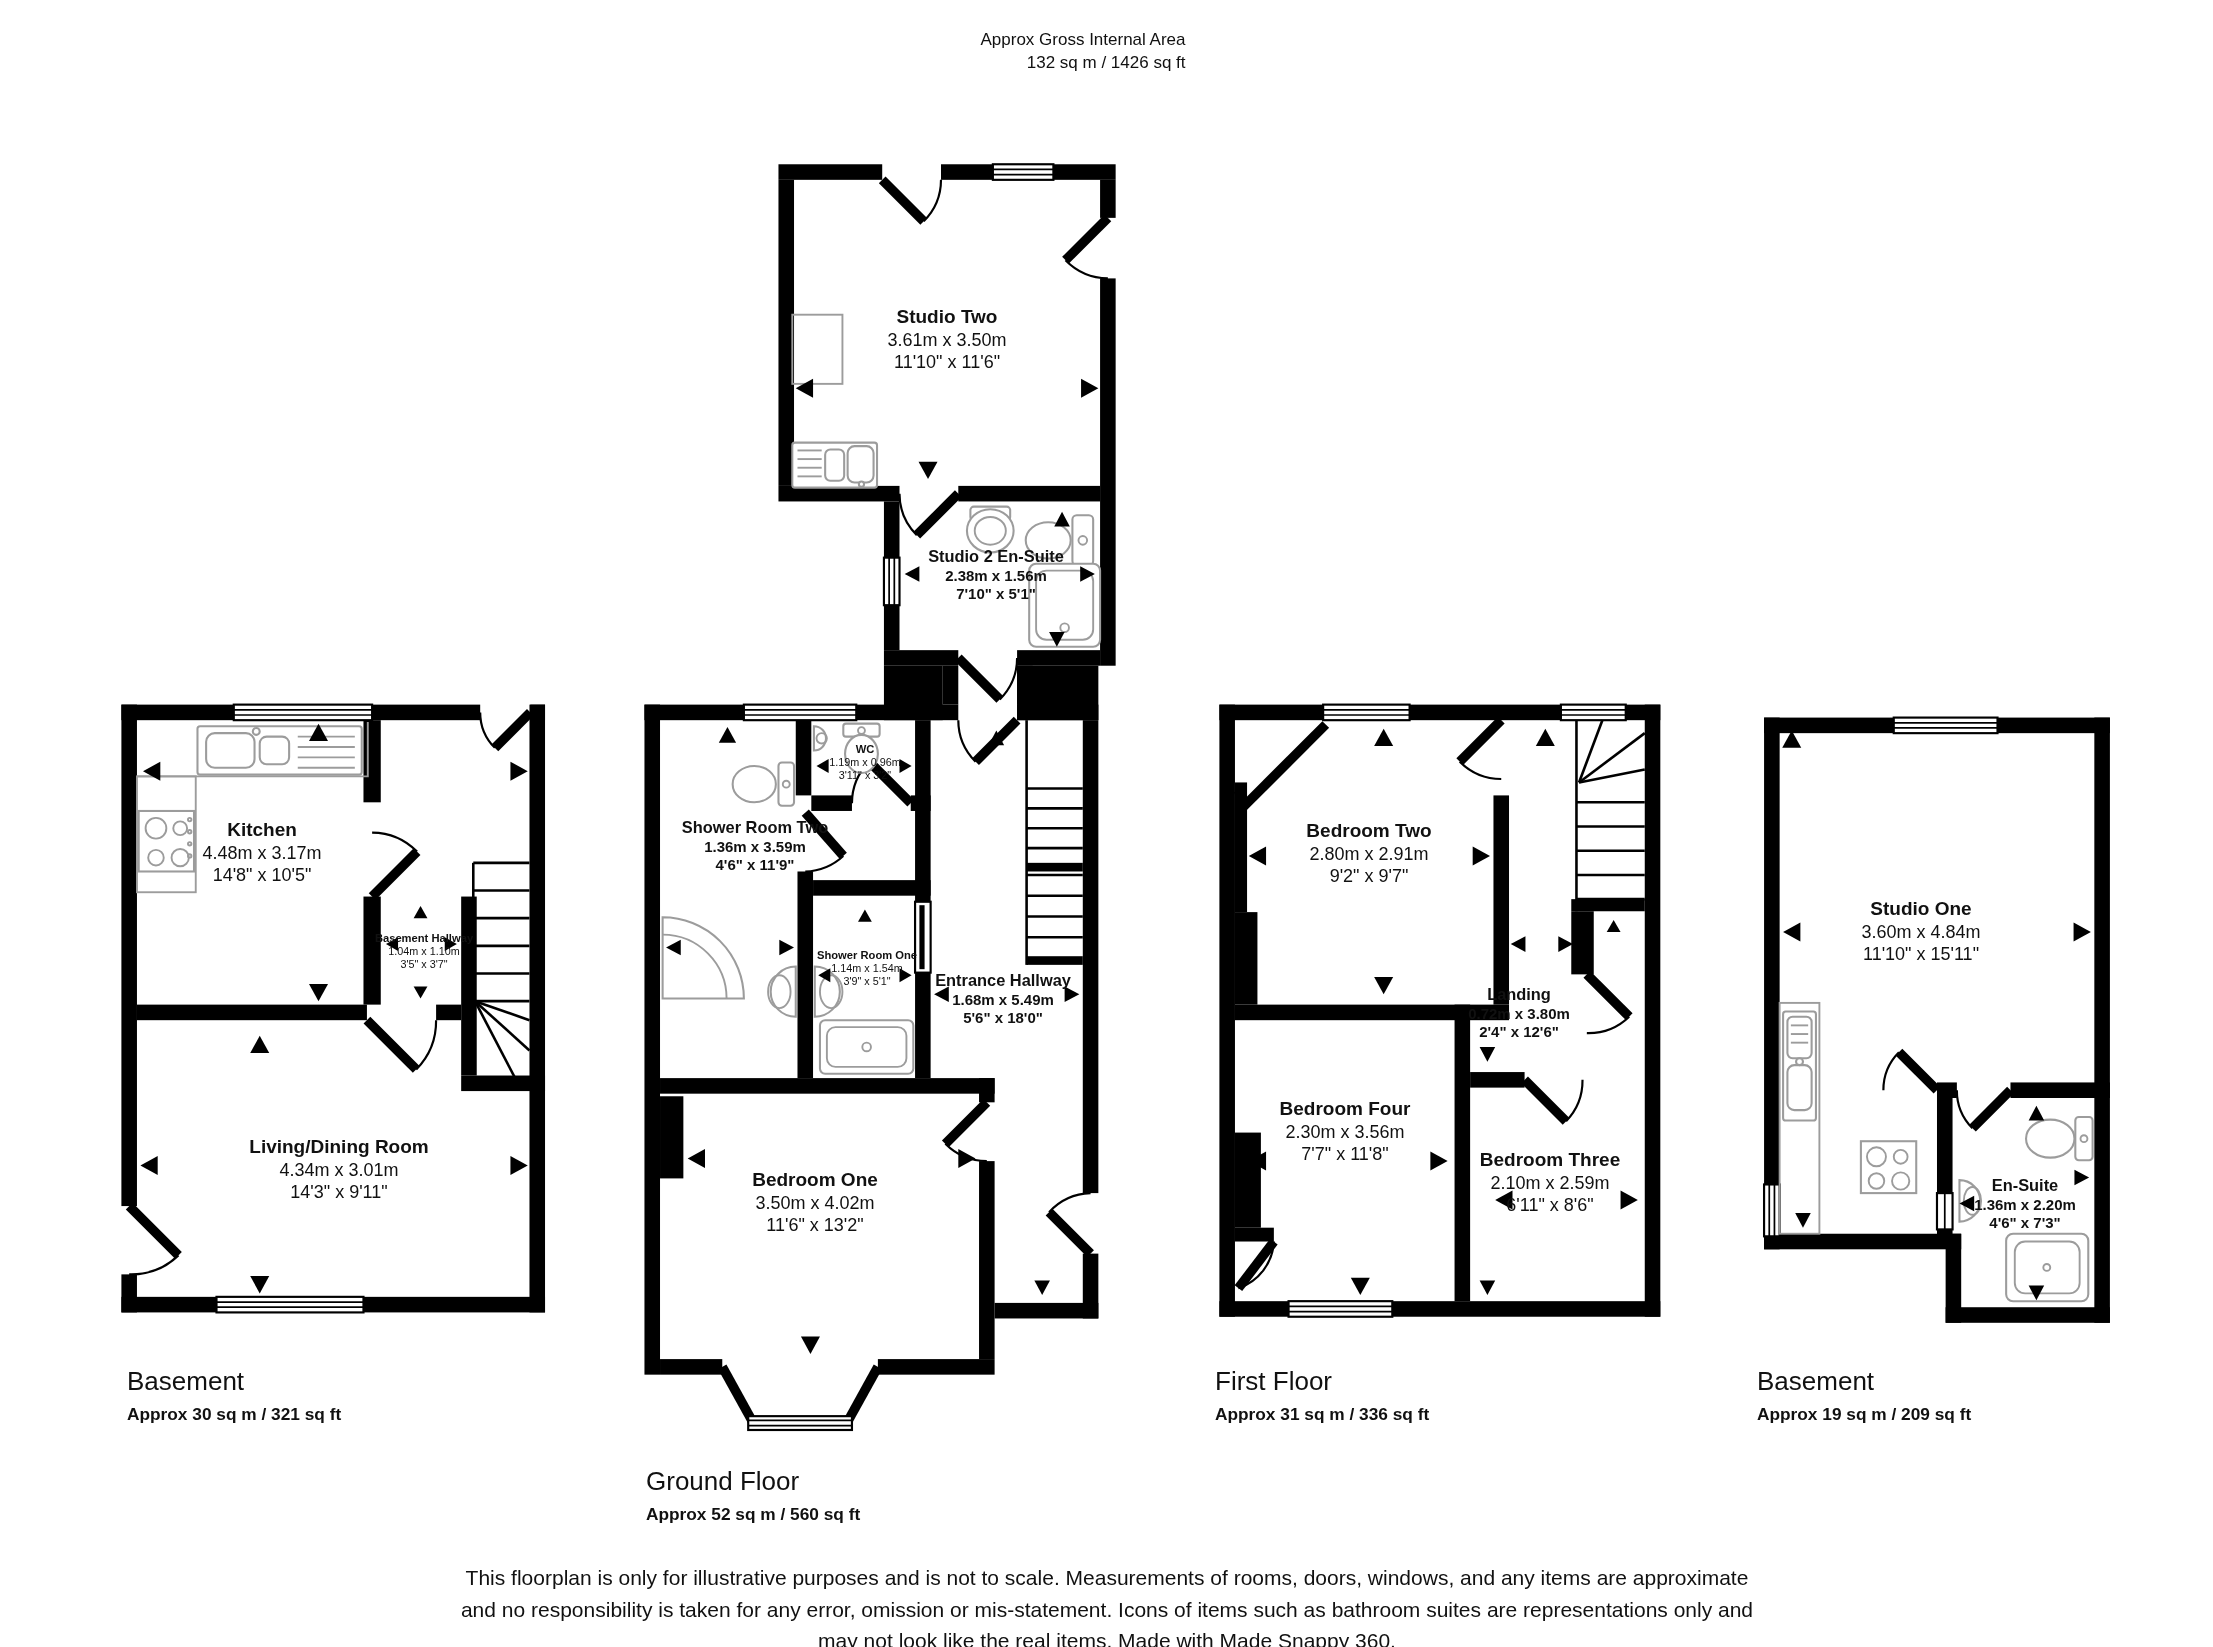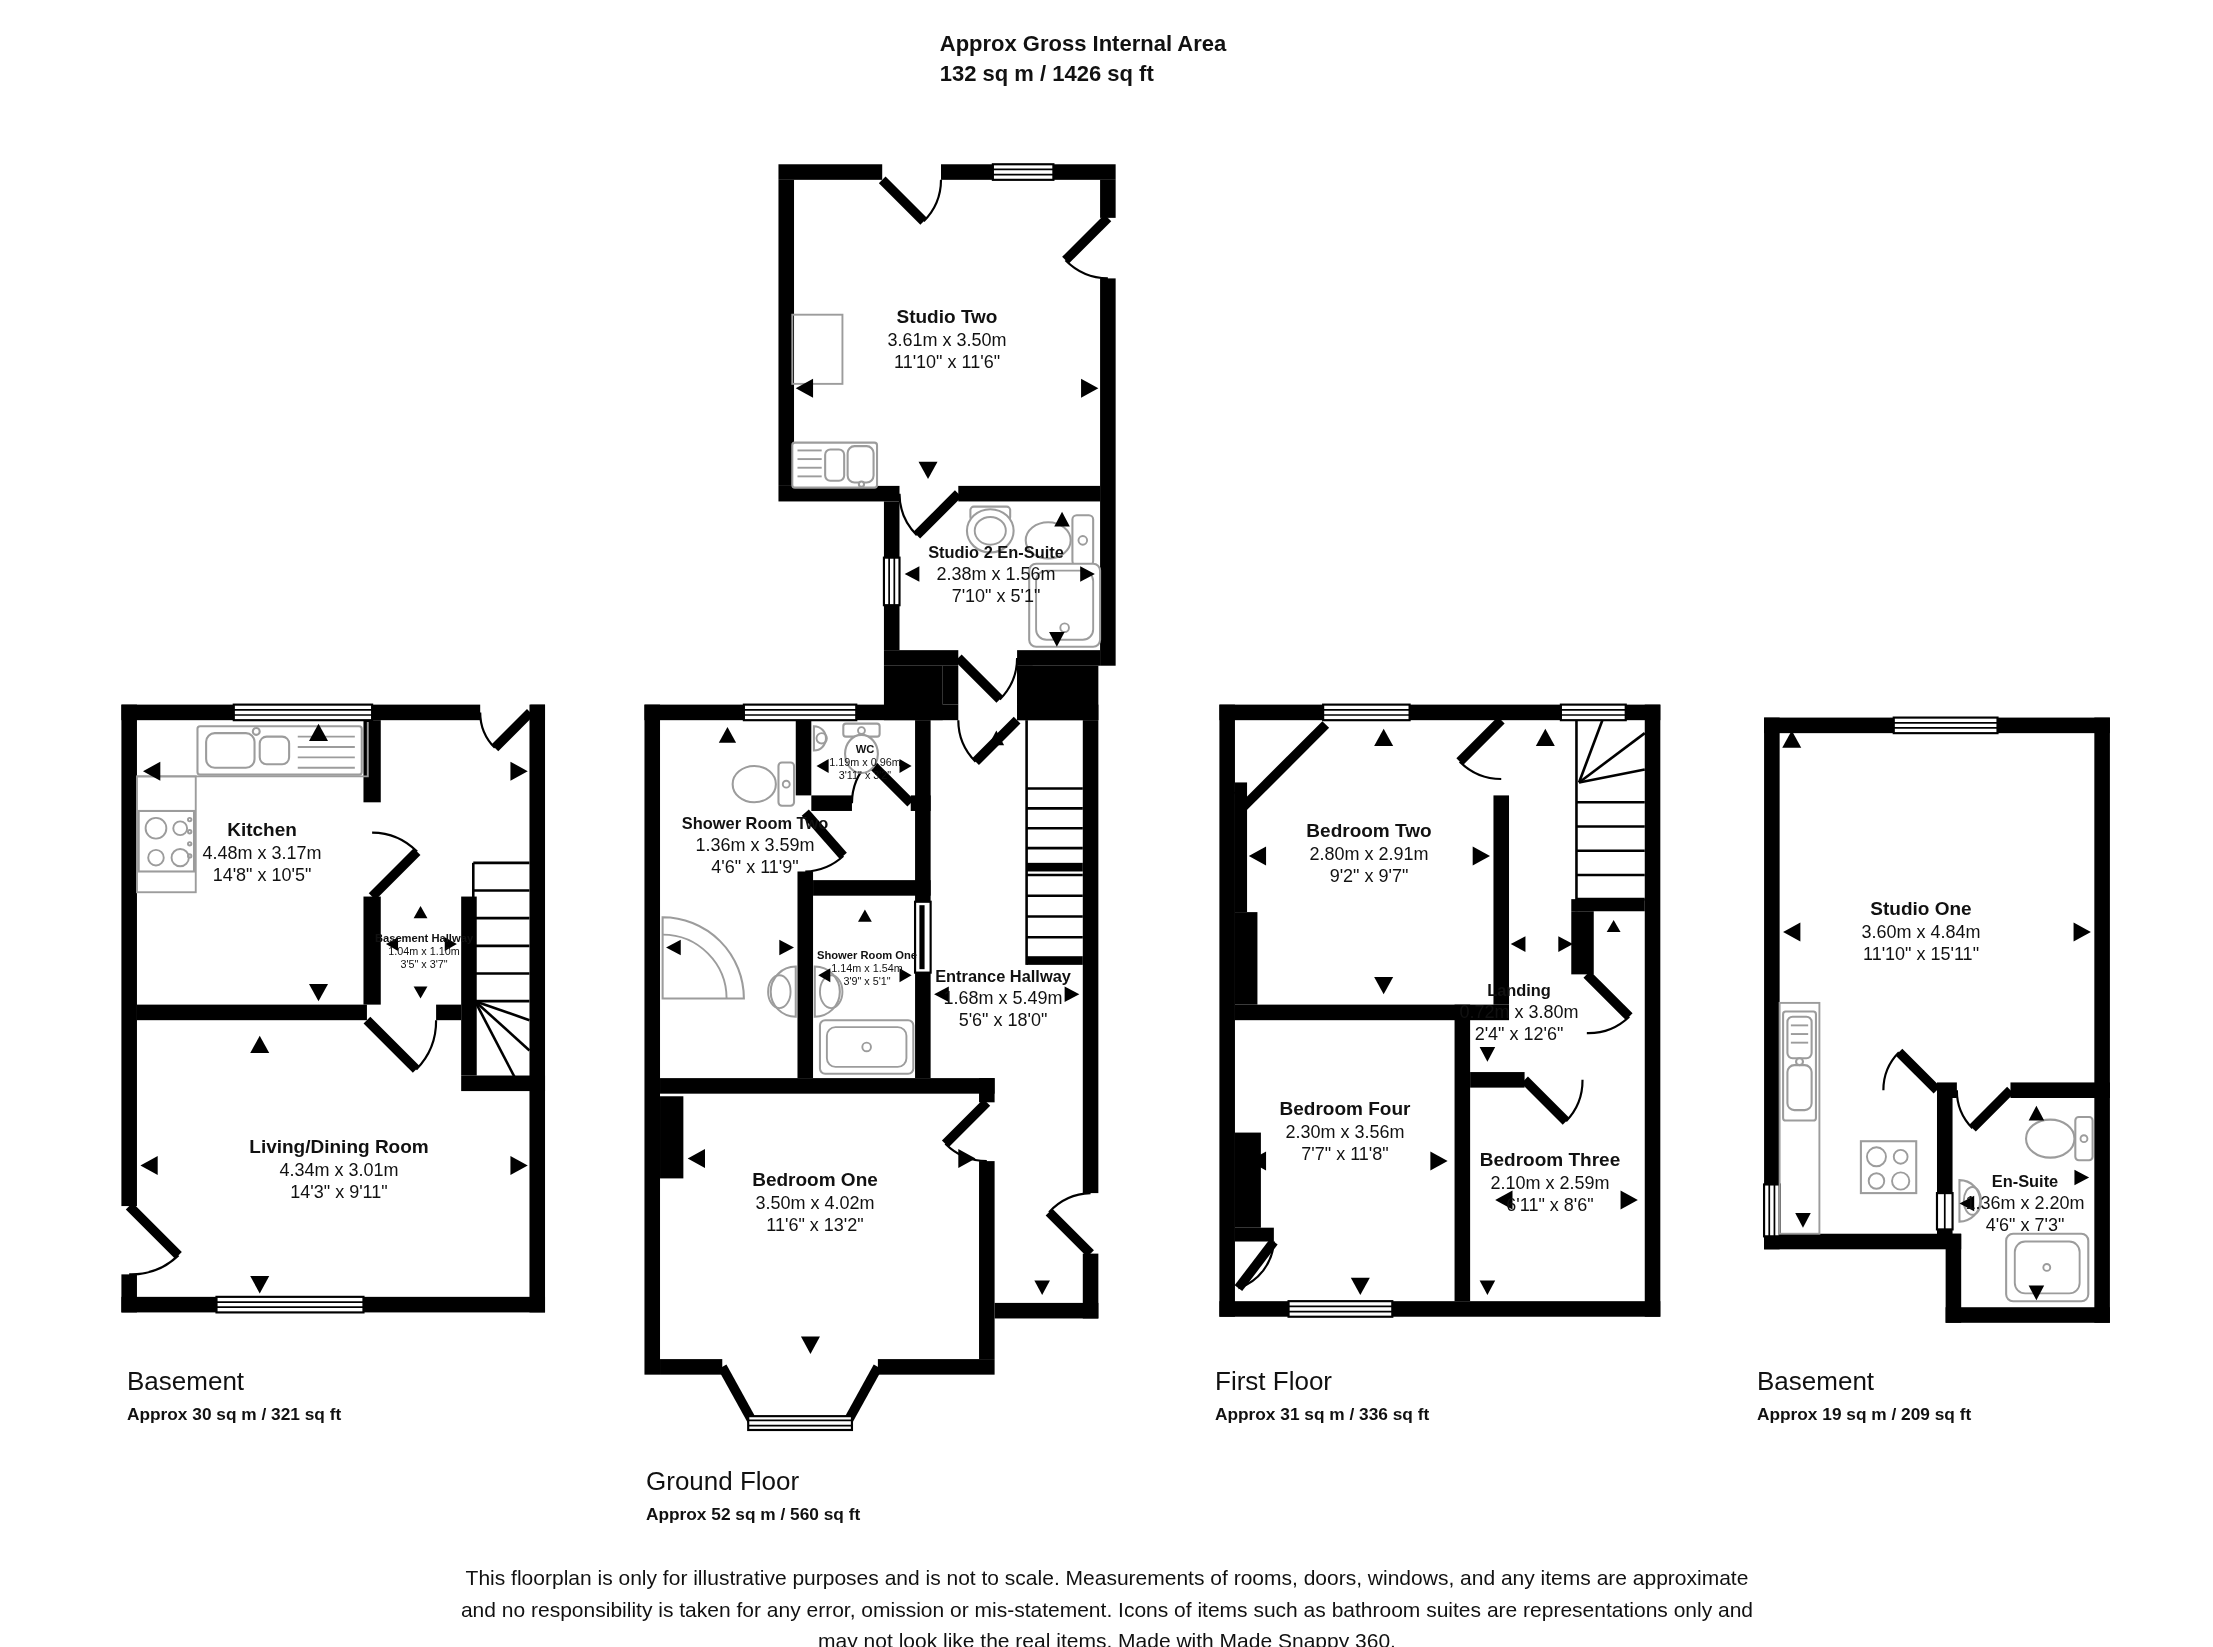--- a/index.html
+++ b/index.html
@@ -11,24 +11,24 @@
   .tl{stroke:#000;stroke-width:3;}
   .winr{fill:#fff;stroke:#000;stroke-width:2.5;}
   .wl{stroke:#000;stroke-width:2;}
   .fx{fill:#fff;stroke:#9c9c9c;stroke-width:2.4;}
   .fxn{fill:none;stroke:#9c9c9c;stroke-width:2.2;}
   .tri{fill:#000;}
   .rlabel{position:absolute;transform:translate(-50%,-50%);text-align:center;white-space:nowrap;line-height:1.25;}
   .rlabel .nm{font-weight:bold;font-size:19px;}
   .rlabel .dm{font-size:18px;}
   .rlabel.md .nm{font-size:16.4px;}
-  .rlabel.md .dm{font-size:18px;}
+  .rlabel.md .dm{font-size:15px;font-weight:bold;}
   .rlabel.sm .nm{font-size:11.2px;margin-top:16px;}
   .rlabel.sm .dm{font-size:10.8px;}
-  .hdr{position:absolute;left:1083px;top:29px;transform:translateX(-50%);text-align:left;font-weight:bold;font-size:22px;line-height:1.35;white-space:nowrap;}
+  .hdr{position:absolute;left:1083px;top:29px;transform:translateX(-50%);text-align:right;font-weight:normal;font-size:17px;line-height:1.35;white-space:nowrap;}
   .flabel{position:absolute;white-space:nowrap;margin-left:9px;}
   .flabel .fn{font-size:26px;font-weight:normal;}
   .flabel .fa{font-size:17.3px;font-weight:bold;margin-top:7px;}
   .ftr{position:absolute;left:1107px;top:1562px;transform:translateX(-50%);text-align:center;font-size:21px;line-height:1.5;white-space:nowrap;}
 </style>
 </head>
 <body>
 
 <svg width="2214" height="1647" viewBox="0 0 2560 1905">
 

